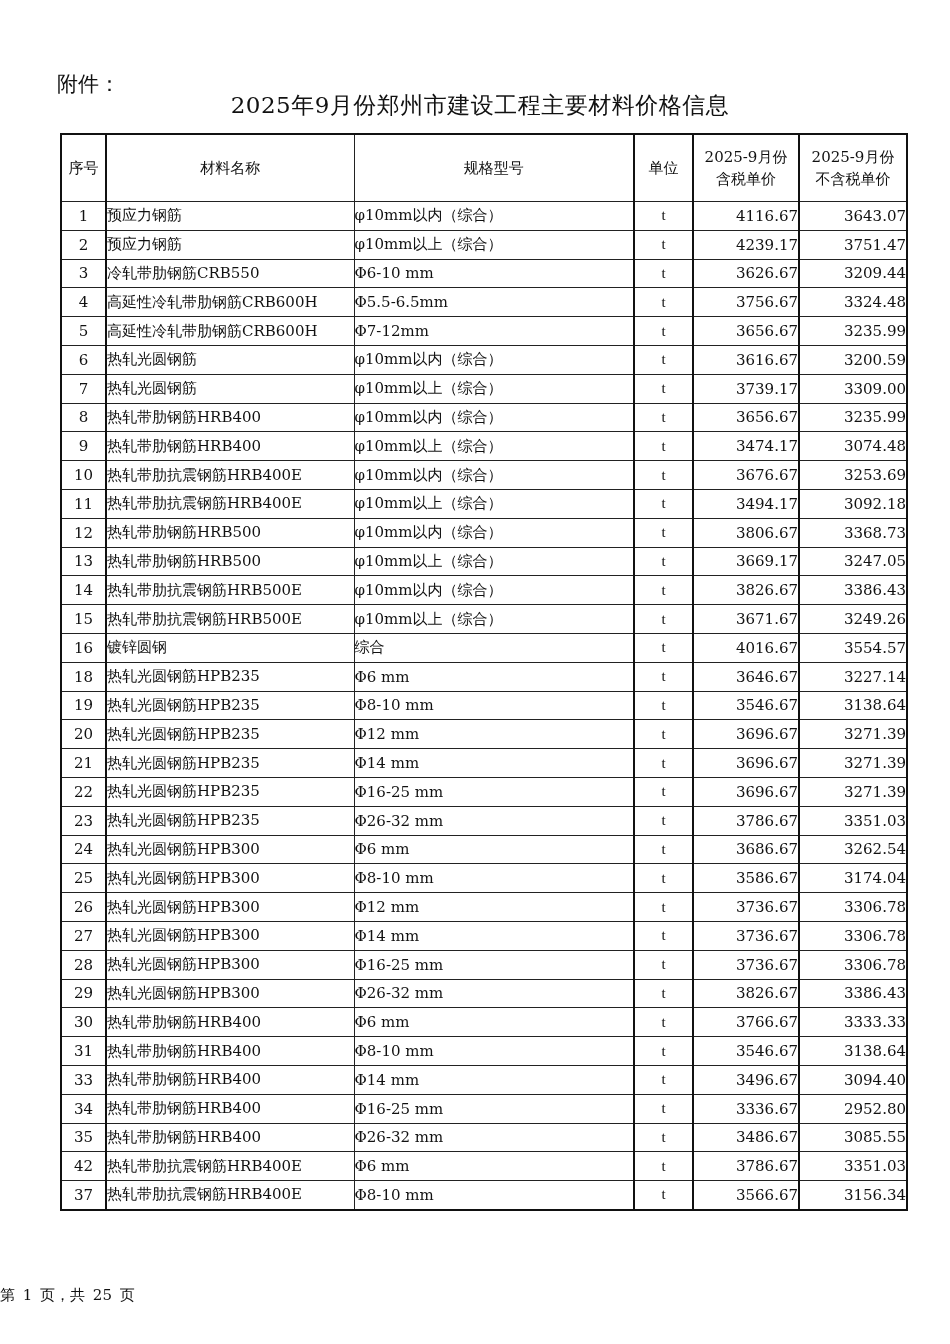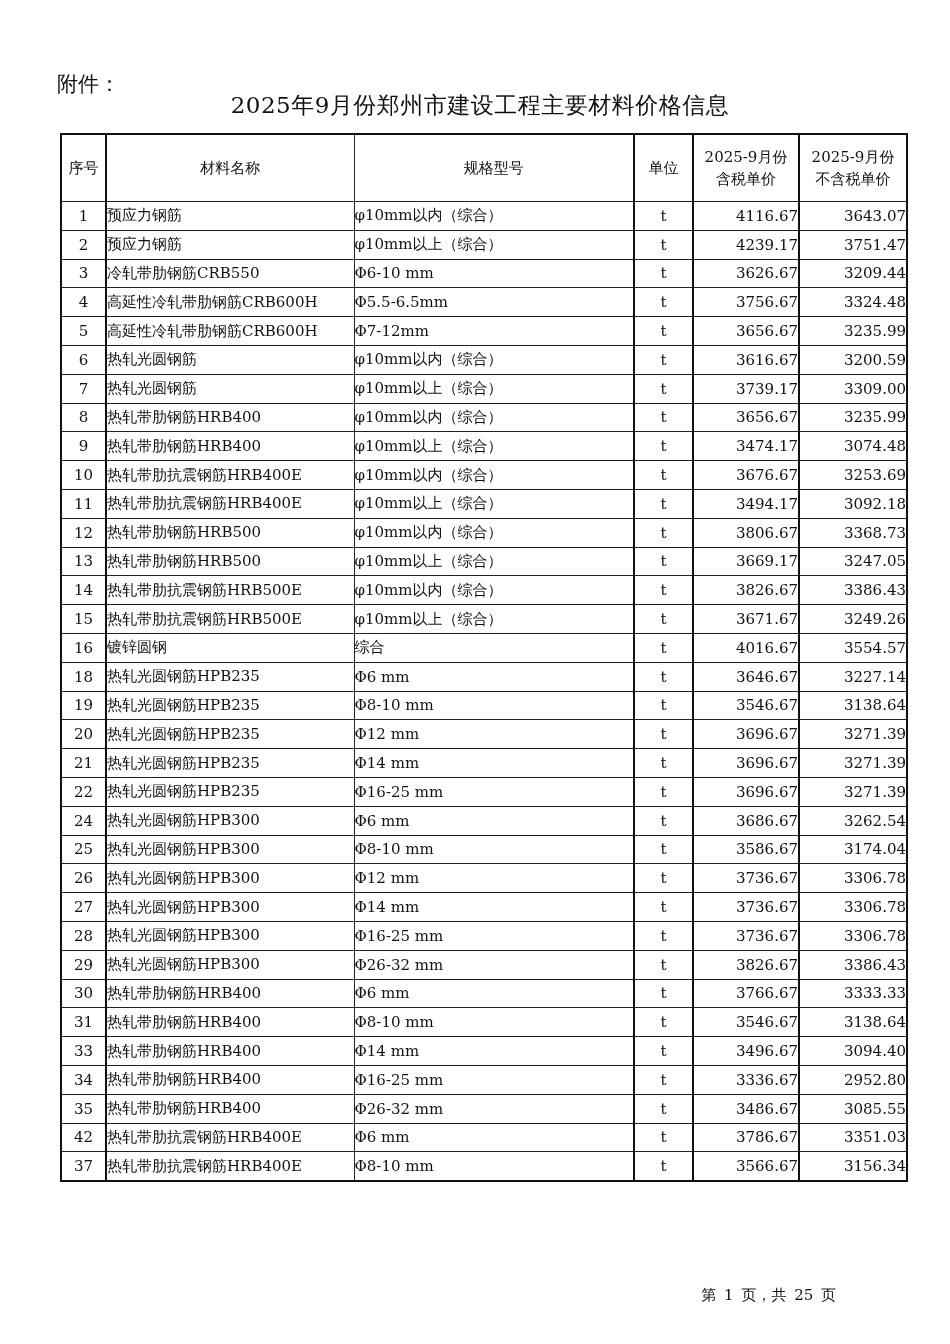--- a/index.html
+++ b/index.html
@@ -9,23 +9,23 @@
   table.grid { position:absolute; left:52px; top:133px; border-collapse:collapse; table-layout:fixed; width:846px;margin-left:8px; }
   table.grid th, table.grid td { border:1px solid #222; padding:0; font-weight:normal; font-size:15px; white-space:nowrap; overflow:hidden; }
   table.grid { border:2px solid #111; }
   table.grid th { height:66px; text-align:center; line-height:22px; }
   table.grid td { height:27.8px; }
   td.seq, td.unit { text-align:center; }
   td.name, td.spec { text-align:left; padding-left:3px; }
   td.num { text-align:right; padding-right:2px; }
   .col-seq { border-right:2px solid #111 !important; }
   .col-spec-r { border-right:2px solid #111 !important; }
-  .col-unit-r { border-right:2px solid #111 !important; }
+  .col-unit-r { border-right:2px solid #111 !important;font-family:Liberation Serif, serif; }
   .col-tax-r { border-right:2px solid #111 !important; }
-  .footer { position:absolute; left:0; width:836px; top:1286px; text-align:right; font-size:15px; word-spacing:3px; }
+  .footer { position:absolute; left:0; width:836px; top:1286px; text-align:left; font-size:15px; word-spacing:3px; }
 </style>
 </head>
 <body>
 
 <div class="attachment">附件：</div>
 <div class="title">2025年9月份郑州市建设工程主要材料价格信息</div>
 
 <table class="grid">
   <colgroup>
     <col style="width:45px">
@@ -235,20 +235,28 @@
 
   <tr>
     <td class="seq col-seq">22</td>
     <td class="name">热轧光圆钢筋HPB235</td>
     <td class="spec col-spec-r">Φ16-25 mm</td>
     <td class="unit col-unit-r">t</td>
     <td class="num col-tax-r">3696.67</td>
     <td class="num">3271.39</td>
   </tr>
 
+  <tr>
+    <td class="seq col-seq">23</td>
+    <td class="name">热轧光圆钢筋HPB235</td>
+    <td class="spec col-spec-r">Φ26-32 mm</td>
+    <td class="unit col-unit-r">t</td>
+    <td class="num col-tax-r">3786.67</td>
+    <td class="num">3351.03</td>
+  </tr>
 
   <tr>
     <td class="seq col-seq">24</td>
     <td class="name">热轧光圆钢筋HPB300</td>
     <td class="spec col-spec-r">Φ6 mm</td>
     <td class="unit col-unit-r">t</td>
     <td class="num col-tax-r">3686.67</td>
     <td class="num">3262.54</td>
   </tr>
 

